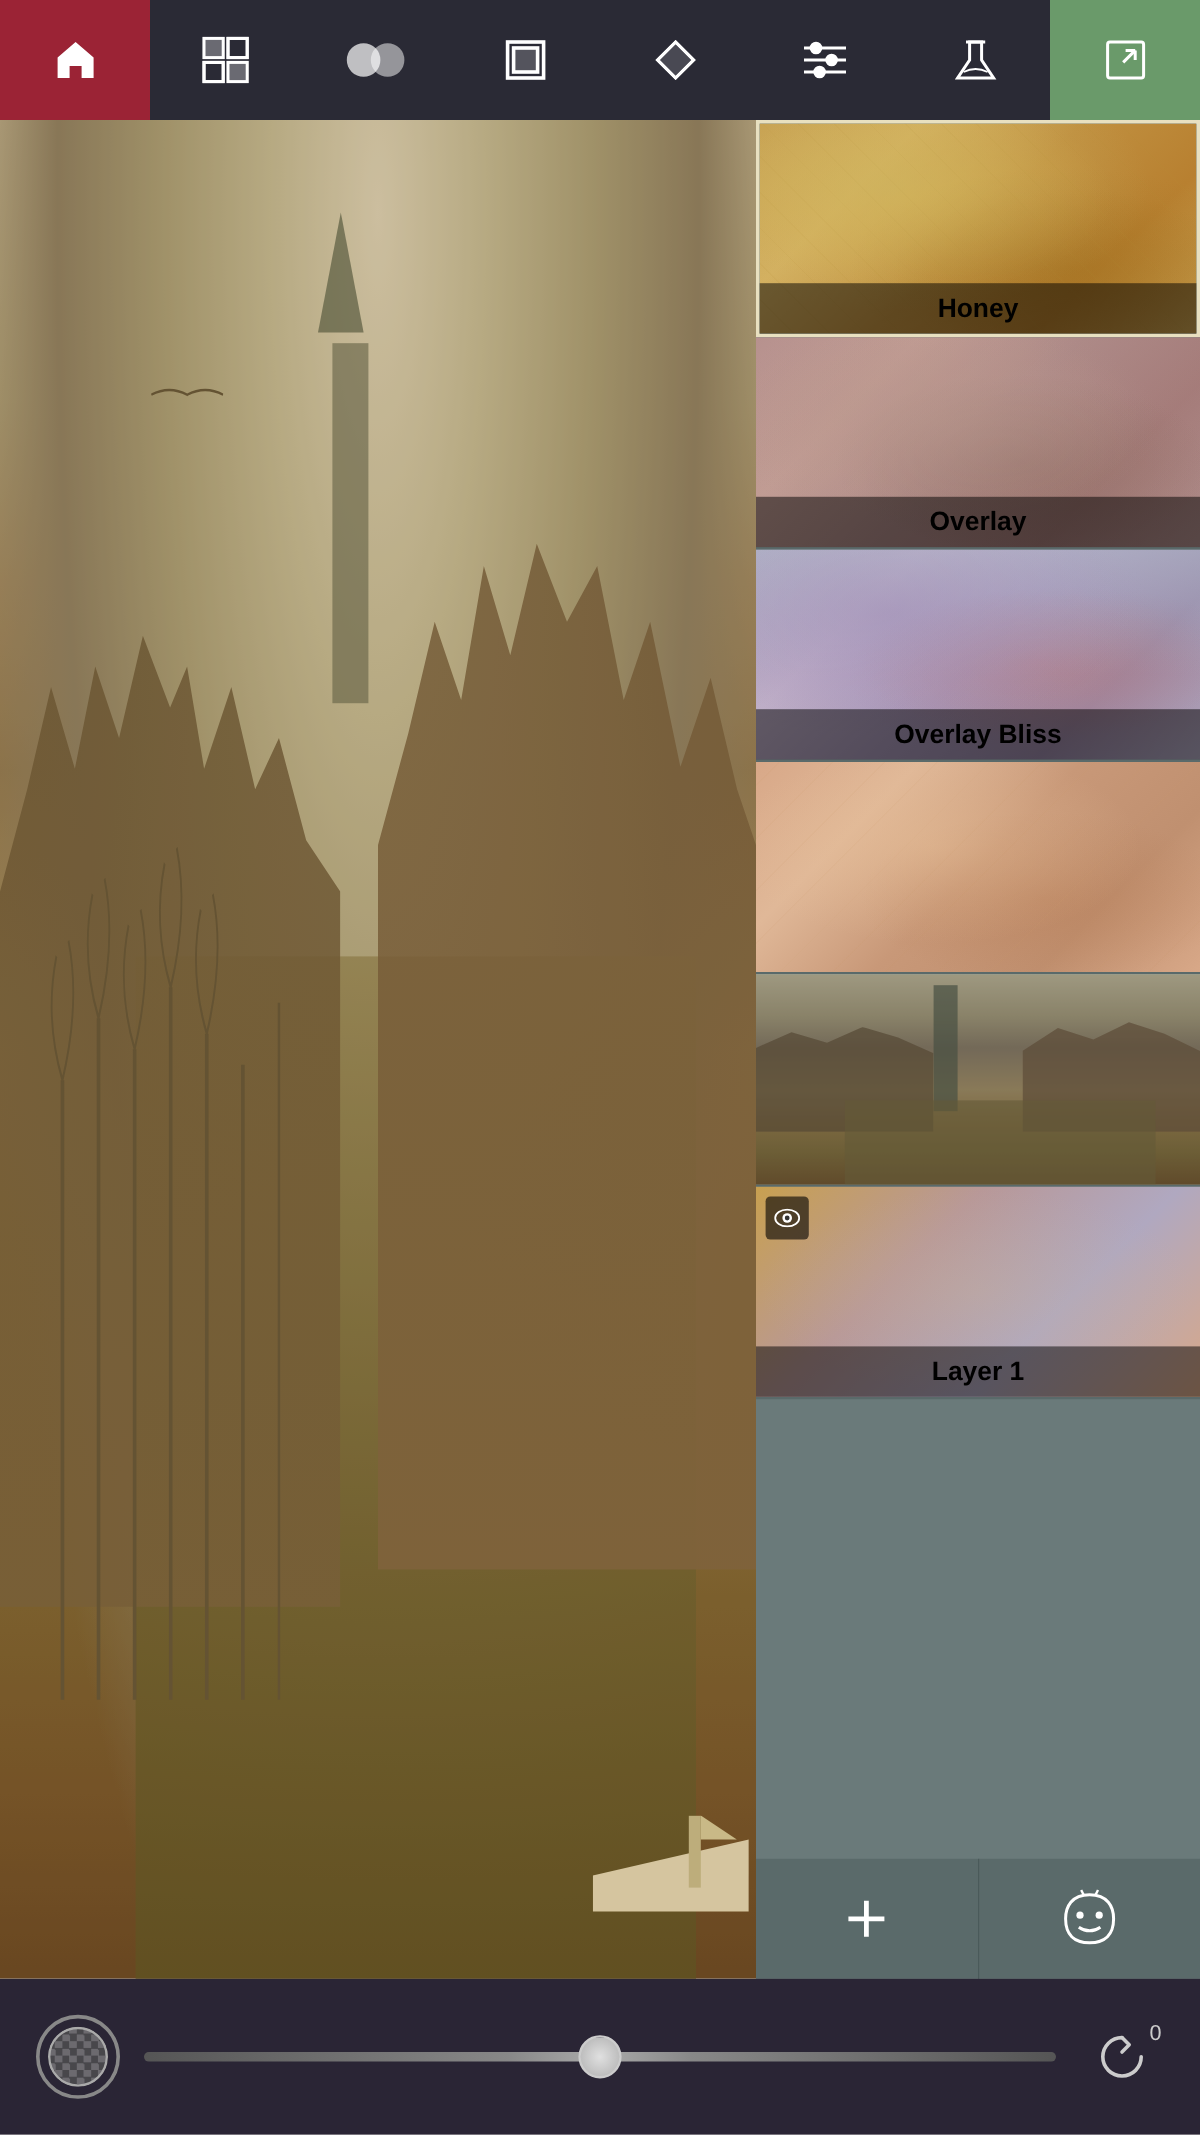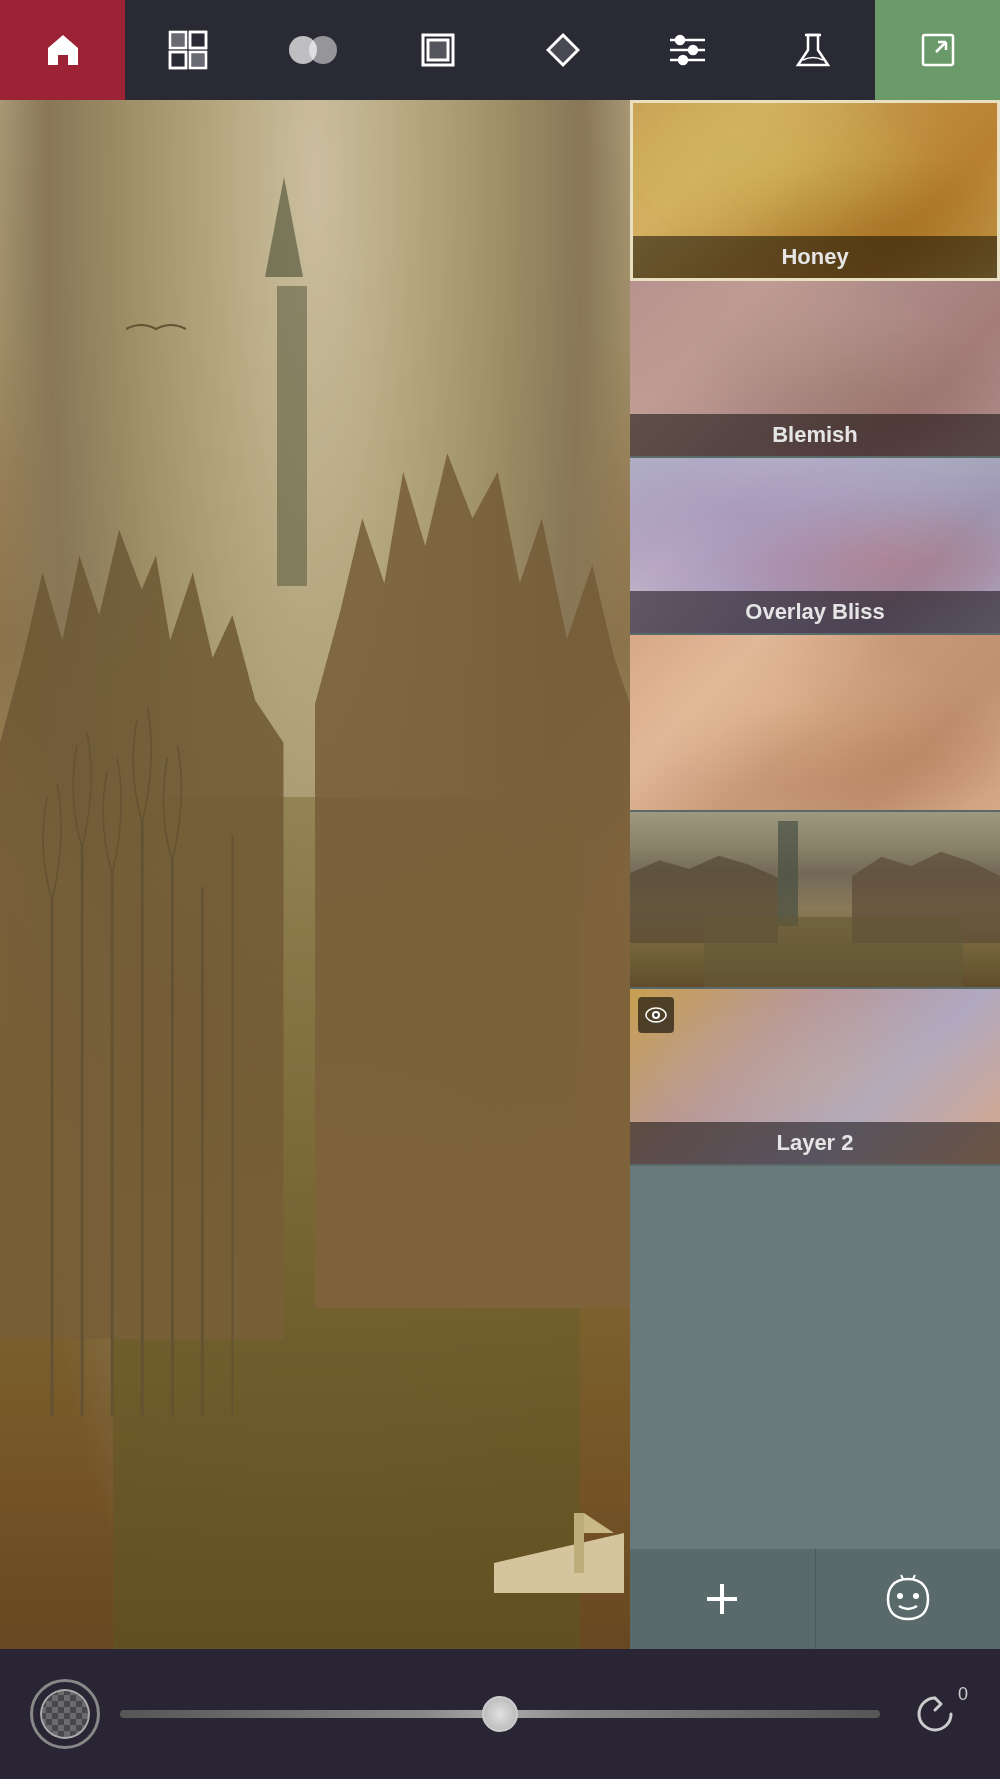--- a/index.html
+++ b/index.html
@@ -88,21 +88,21 @@
       display: block;
       position: relative;
       overflow: hidden;
     }
     .layer-label {
       position: absolute;
       bottom: 0;
       left: 0;
       right: 0;
       background: rgba(0,0,0,0.5);
-      color: #e5e5e5;
+      color: #000000;
       text-align: center;
       padding: 8px;
       font-size: 22px;
       font-weight: bold;
     }
 
     
     .honey-bg {
       width: 100%;
       height: 100%;
@@ -422,21 +422,21 @@
     <div class="layer-label">Honey</div>
   </div>
 
   <div class="layer-item">
     <div class="layer-thumbnail">
       <div class="blemish-bg" style="position:absolute;inset:0;">
         <div style="position:absolute;inset:0;background:radial-gradient(ellipse at 40% 40%,rgba(200,160,150,0.5) 0%,transparent 55%),radial-gradient(ellipse at 65% 65%,rgba(150,110,100,0.4) 0%,transparent 45%);"></div>
         <div style="position:absolute;inset:0;background:linear-gradient(135deg,rgba(180,130,120,0.3) 0%,rgba(140,100,90,0.2) 100%);"></div>
       </div>
     </div>
-    <div class="layer-label">Blemish</div>
+    <div class="layer-label">Overlay</div>
   </div>
 
   <div class="layer-item">
     <div class="layer-thumbnail">
       <div class="eternal-bliss-bg" style="position:absolute;inset:0;">
         <div style="position:absolute;inset:0;background:radial-gradient(ellipse at 30% 30%,rgba(170,150,190,0.5) 0%,transparent 55%),radial-gradient(ellipse at 65% 55%,rgba(190,130,130,0.4) 0%,transparent 45%);"></div>
         <div style="position:absolute;top:0;left:0;right:0;height:60%;background:linear-gradient(180deg,rgba(180,200,210,0.4) 0%,transparent 100%);"></div>
       </div>
     </div>
     <div class="layer-label">Overlay Bliss</div>
@@ -466,21 +466,21 @@
       <div style="position:absolute;inset:0;background:linear-gradient(135deg,#c8a050 0%,#b89898 35%,#b0a8c0 65%,#d8a888 100%);"></div>
       <div style="position:absolute;inset:0;background:radial-gradient(ellipse at 50% 50%,rgba(200,180,150,0.3) 0%,transparent 70%);"></div>
       <div class="layer-eye-icon">
         <svg width="22" height="16" viewBox="0 0 22 16" fill="white">
           <ellipse cx="11" cy="8" rx="10" ry="7" stroke="white" stroke-width="1.5" fill="none"></ellipse>
           <circle cx="11" cy="8" r="4" fill="white"></circle>
           <circle cx="11" cy="8" r="2" fill="#333"></circle>
         </svg>
       </div>
     </div>
-    <div class="layer-label">Layer 2</div>
+    <div class="layer-label">Layer 1</div>
   </div>
 
 </div>
 
 <div class="sidebar-bottom">
   <div class="sidebar-bottom-btn">
     <svg width="50" height="50" viewBox="0 0 50 50" fill="none" stroke="white" stroke-width="4">
       <line x1="25" y1="10" x2="25" y2="40"></line>
       <line x1="10" y1="25" x2="40" y2="25"></line>
     </svg>

